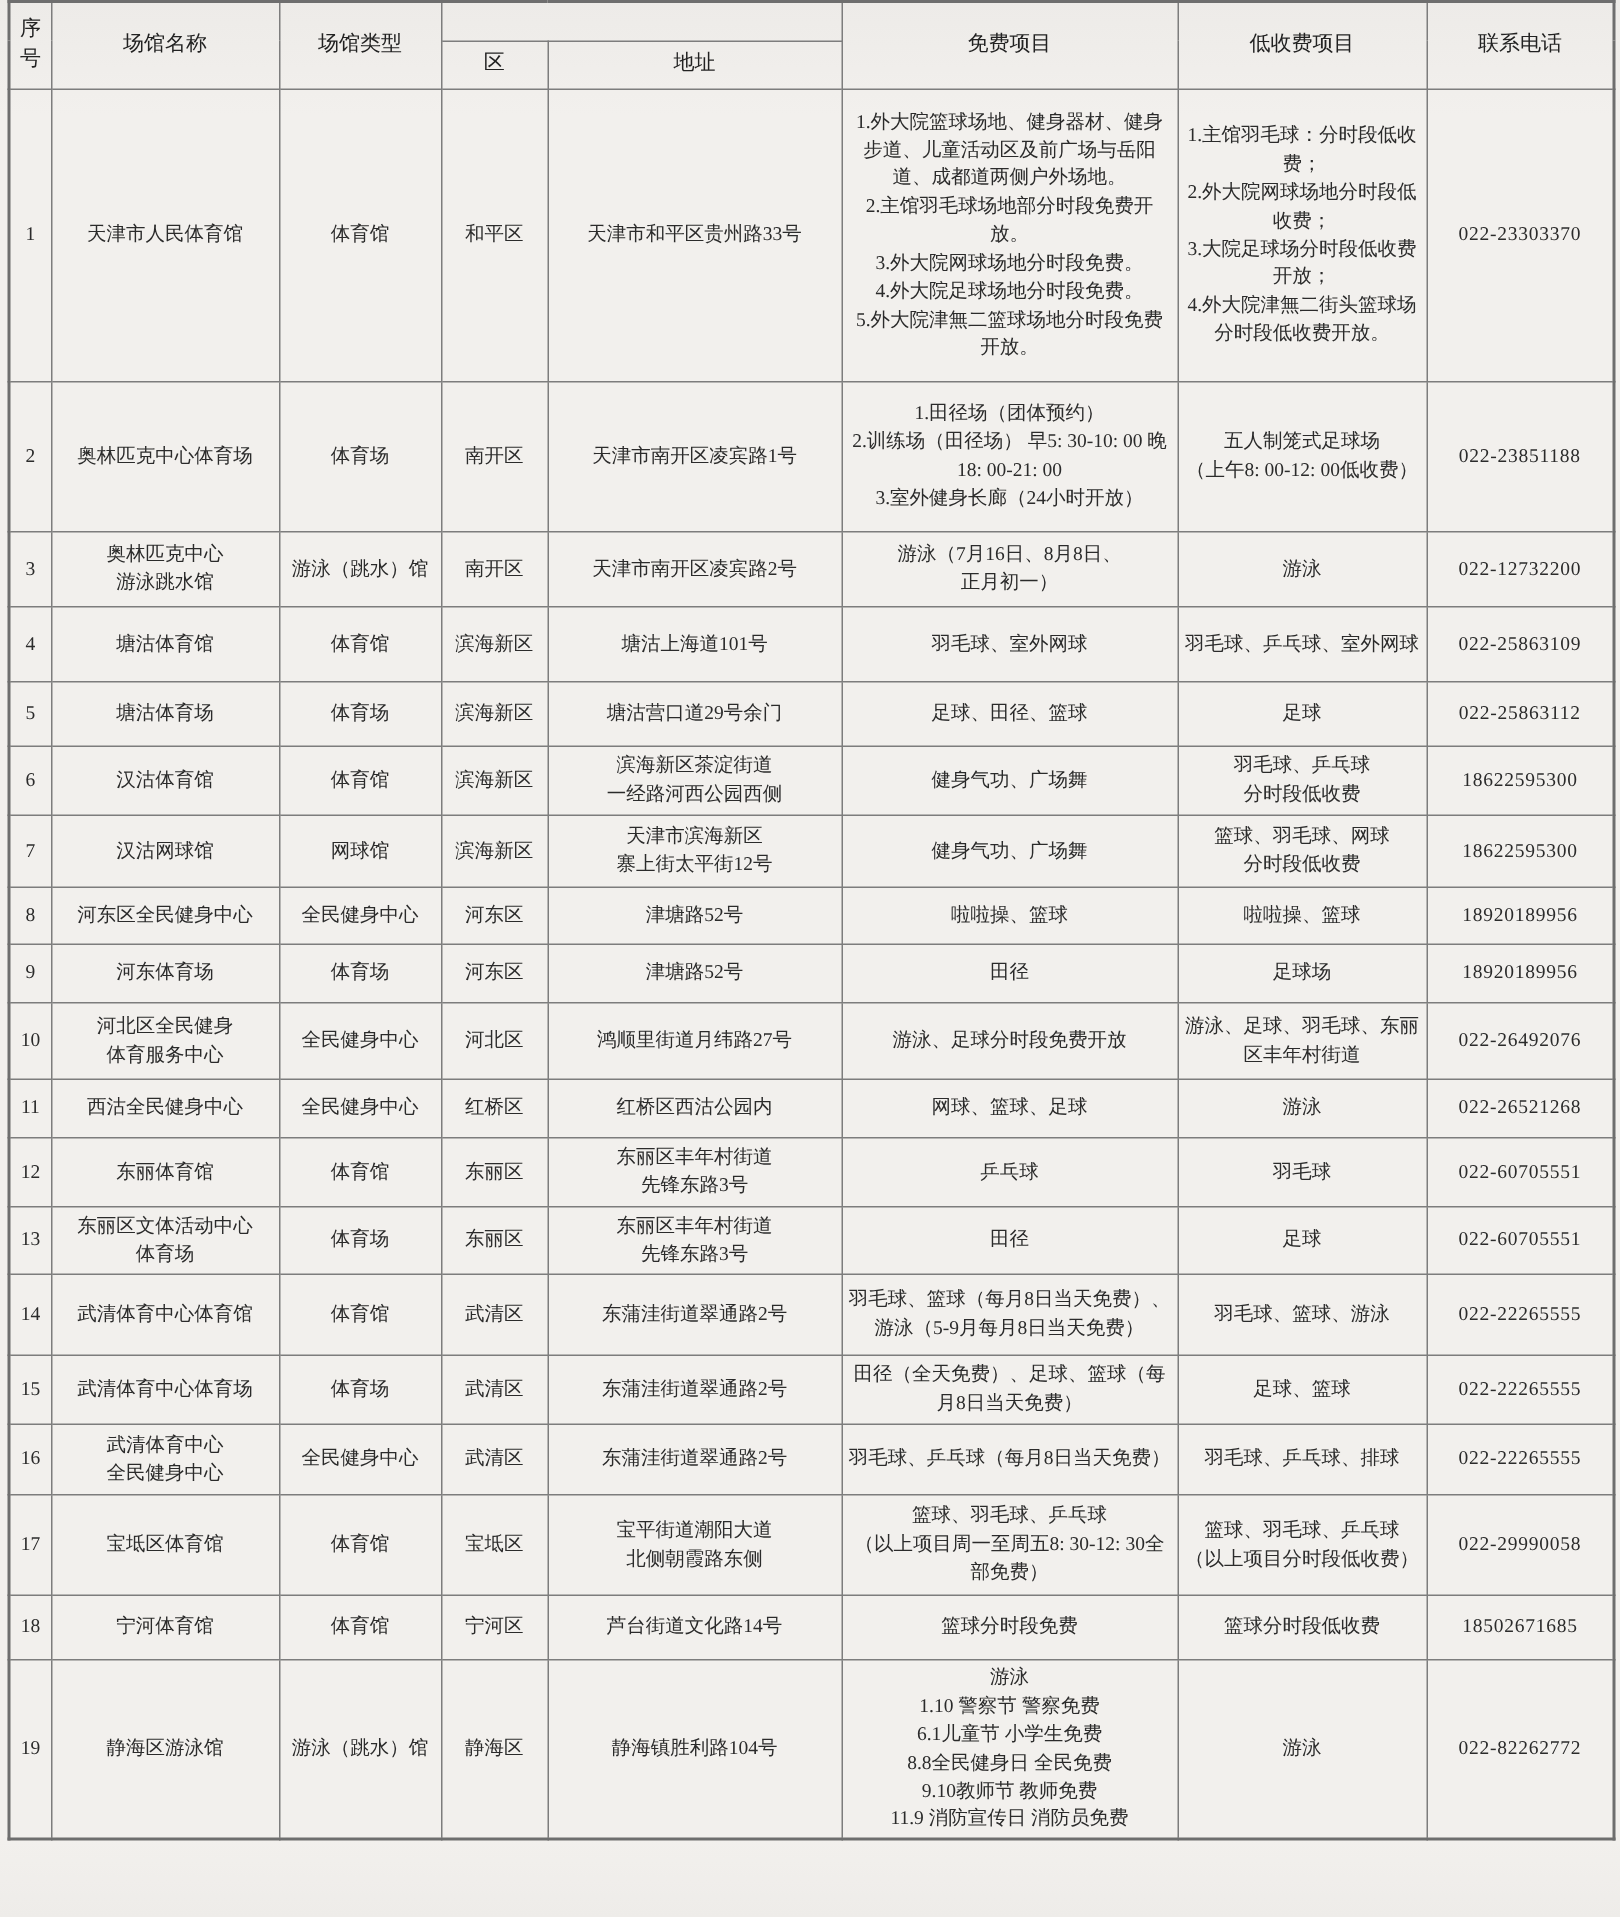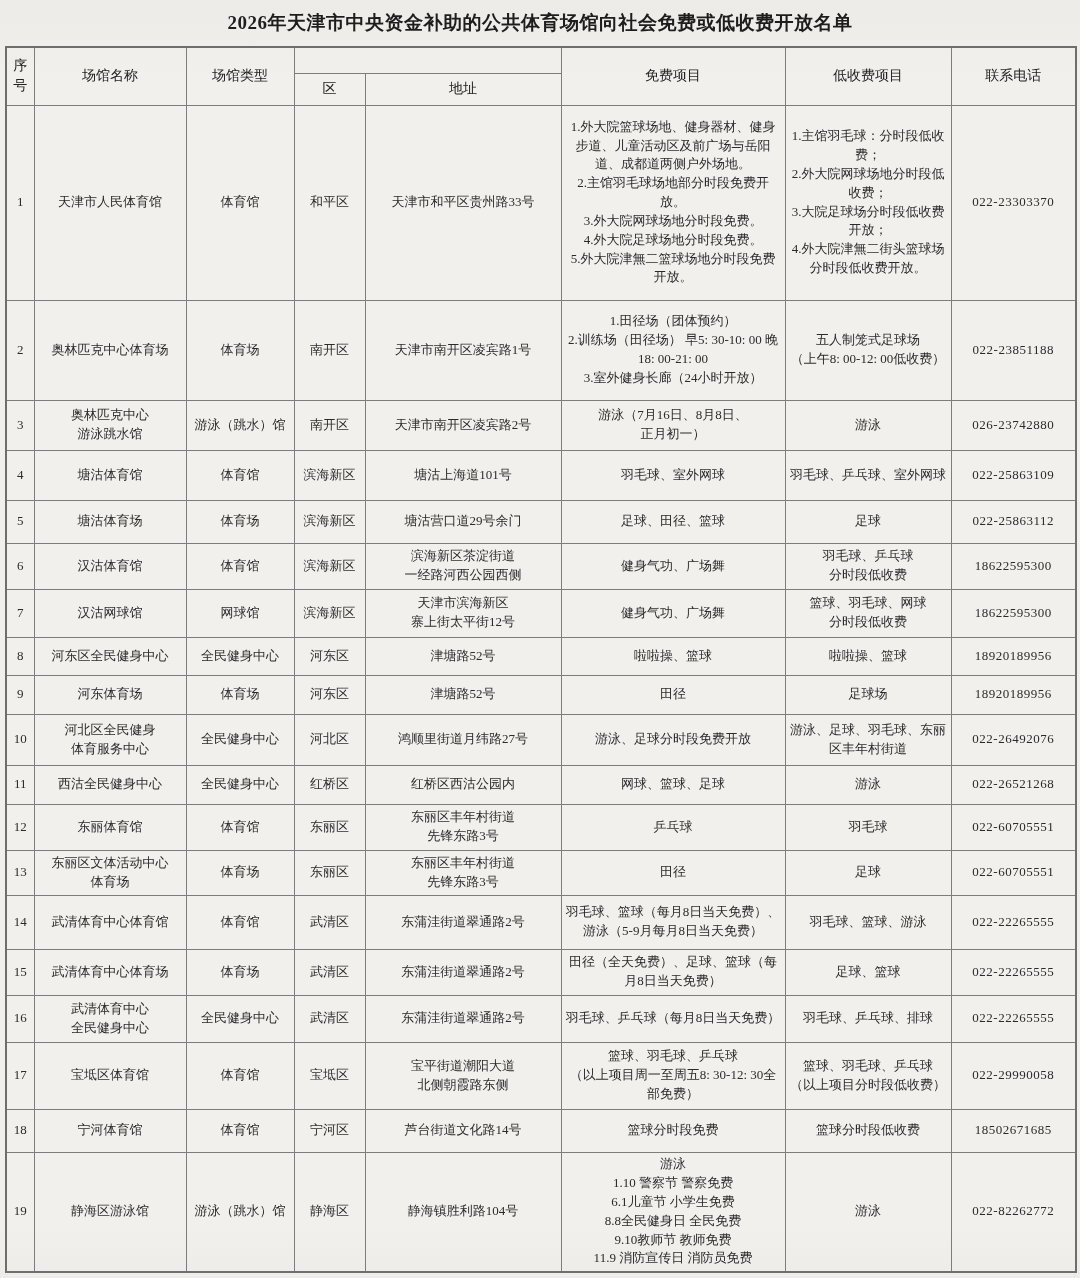--- a/index.html
+++ b/index.html
@@ -54,23 +54,20 @@
     line-height: 1.25;
     color: #222;
   }
   td.cell-left { text-align: left; }
   td[data-name="phone-number"] { letter-spacing: 0.5px; }
 </style>
 </head>
 <body>
 
 <div class="page" data-name="document-page">
-  <div class="title-bar" data-name="title-bar">
-    <h1 data-name="page-title">2026年天津市中央资金补助的公共体育场馆向社会免费或低收费开放名单</h1>
-  </div>
 
   <table class="venues" data-name="venues-table">
     <colgroup>
       <col style="width:28px" data-name="col-no">
       <col style="width:152px" data-name="col-name">
       <col style="width:108px" data-name="col-type">
       <col style="width:71px" data-name="col-district">
       <col style="width:196px" data-name="col-address">
       <col style="width:224px" data-name="col-free">
       <col style="width:166px" data-name="col-low-fee">
@@ -125,21 +122,21 @@
         <tr data-name="table-row" style="height: 50px;">
           <td data-name="row-no">3</td>
           <td data-name="venue-name">奥林匹克中心
 游泳跳水馆</td>
           <td data-name="venue-type">游泳（跳水）馆</td>
           <td data-name="district">南开区</td>
           <td data-name="address">天津市南开区凌宾路2号</td>
           <td data-name="free-items">游泳（7月16日、8月8日、
 正月初一）</td>
           <td data-name="low-fee-items">游泳</td>
-          <td data-name="phone-number">026-23742880</td>
+          <td data-name="phone-number">022-12732200</td>
         </tr>
         <tr data-name="table-row" style="height: 50px;">
           <td data-name="row-no">4</td>
           <td data-name="venue-name">塘沽体育馆</td>
           <td data-name="venue-type">体育馆</td>
           <td data-name="district">滨海新区</td>
           <td data-name="address">塘沽上海道101号</td>
           <td data-name="free-items">羽毛球、室外网球</td>
           <td data-name="low-fee-items">羽毛球、乒乓球、室外网球</td>
           <td data-name="phone-number">022-25863109</td>

